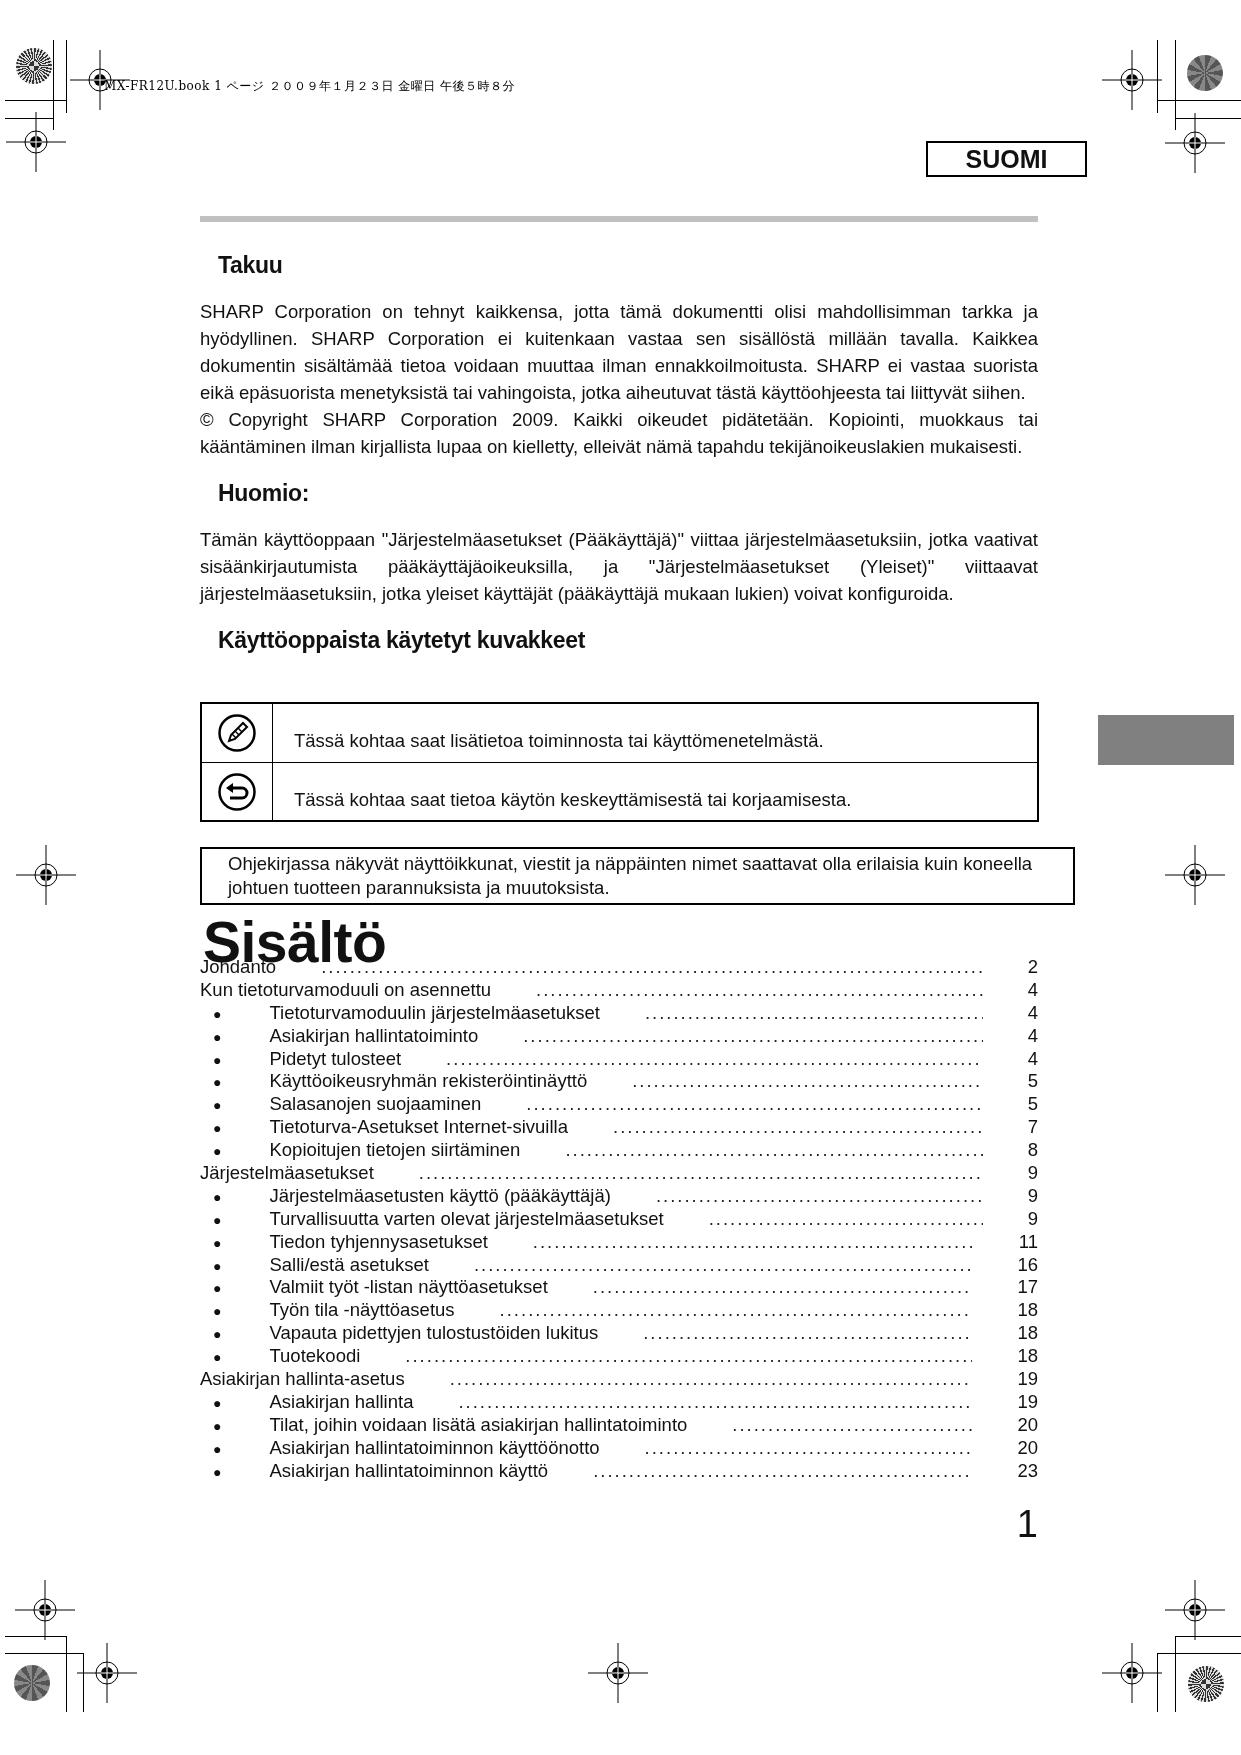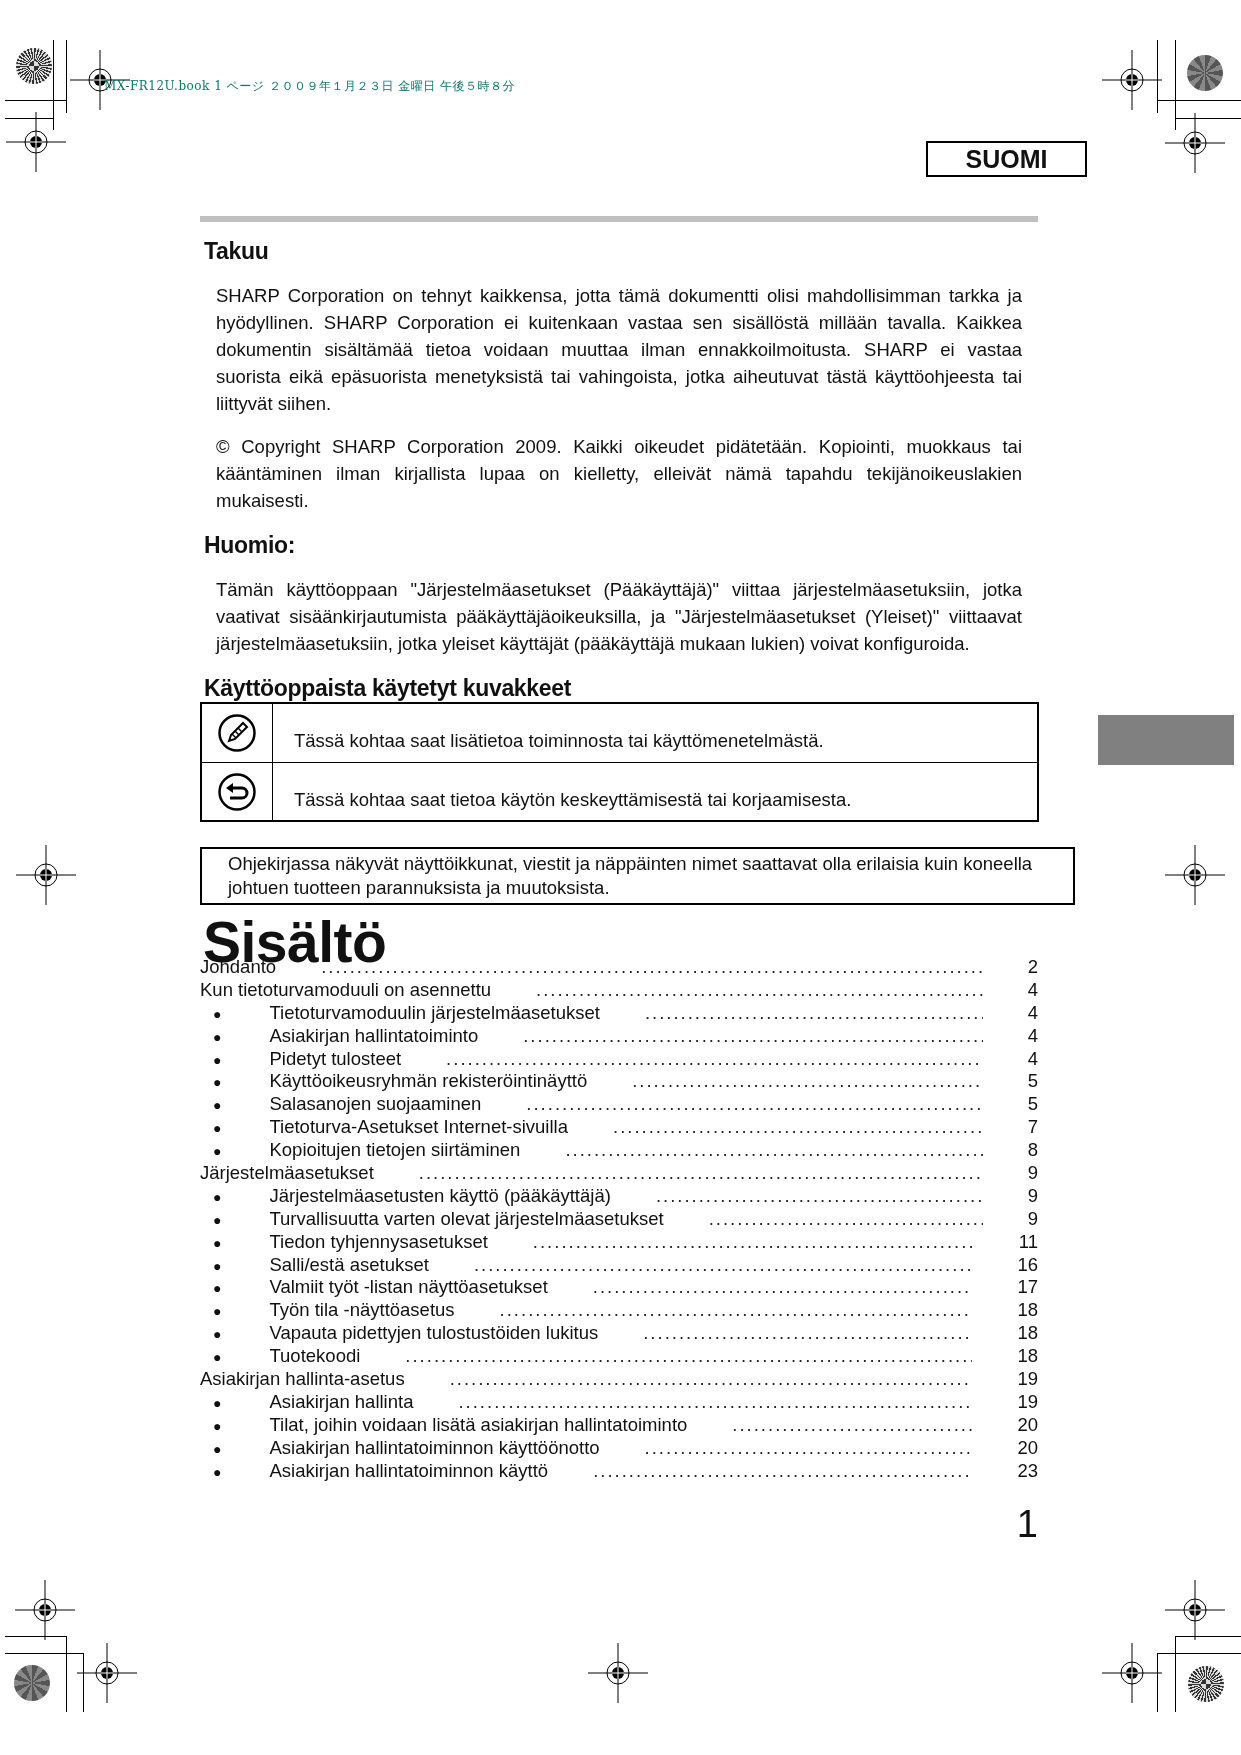--- a/index.html
+++ b/index.html
@@ -5,33 +5,33 @@
   html, body { margin: 0; padding: 0; background: #ffffff; }
   body { width: 1241px; height: 1755px; position: relative; overflow: hidden;
          font-family: "Liberation Sans", sans-serif; color: #111; }
 
   
   .crop-line { position: absolute; background: #000; }
   .reg-mark { position: absolute; width: 60px; height: 60px; }
   .star-target { position: absolute; width: 36px; height: 36px; border-radius: 50%; }
 
   .header-meta { position: absolute; left: 104px; top: 78px; font-family: "DejaVu Serif", serif;
-                 font-size: 12px; color: #0f766e; letter-spacing: 0.5px; white-space: nowrap; }
+                 font-size: 12px; color: #000000; letter-spacing: 0.5px; white-space: nowrap; }
 
   .lang-box { position: absolute; left: 926px; top: 141px; width: 157px; height: 32px;
               border: 2px solid #000; text-align: center; font-weight: bold; font-size: 25px;
               line-height: 32px; }
 
   .top-rule { position: absolute; left: 200px; top: 216px; width: 838px; height: 6px; background: #c0c0c0; }
 
   .side-tab { position: absolute; left: 1098px; top: 715px; width: 136px; height: 50px; background: #808080; }
 
   .content { position: absolute; left: 200px; top: 232px; width: 838px; }
-  h2.sec { font-size: 23px; font-weight: bold; margin: 4px; line-height: 30px; letter-spacing: -0.3px; }
-  p.body { margin: 16px; font-size: 18.5px; line-height: 27px; text-align: justify; text-align-last: left; }
+  h2.sec { font-size: 23px; font-weight: bold; margin: 18px; line-height: 30px; letter-spacing: -0.3px; }
+  p.body { margin: 0; font-size: 18.5px; line-height: 27px; text-align: justify; text-align-last: left; }
 
   .icon-table { position: absolute; left: 200px; top: 702px; width: 835px; height: 116px;
                 border: 2px solid #000; }
   .icon-row { position: absolute; left: 0; width: 100%; height: 58px; }
   .icon-row.r2 { top: 58px; border-top: 1px solid #000; height: 57px; }
   .icon-cell { position: absolute; left: 0; top: 0; width: 70px; height: 100%; border-right: 1px solid #000;
                display: flex; align-items: center; justify-content: center; }
   .icon-text { position: absolute; left: 92px; top: 8px; height: 100%; display: flex; align-items: center;
                font-size: 18.5px; }
 

